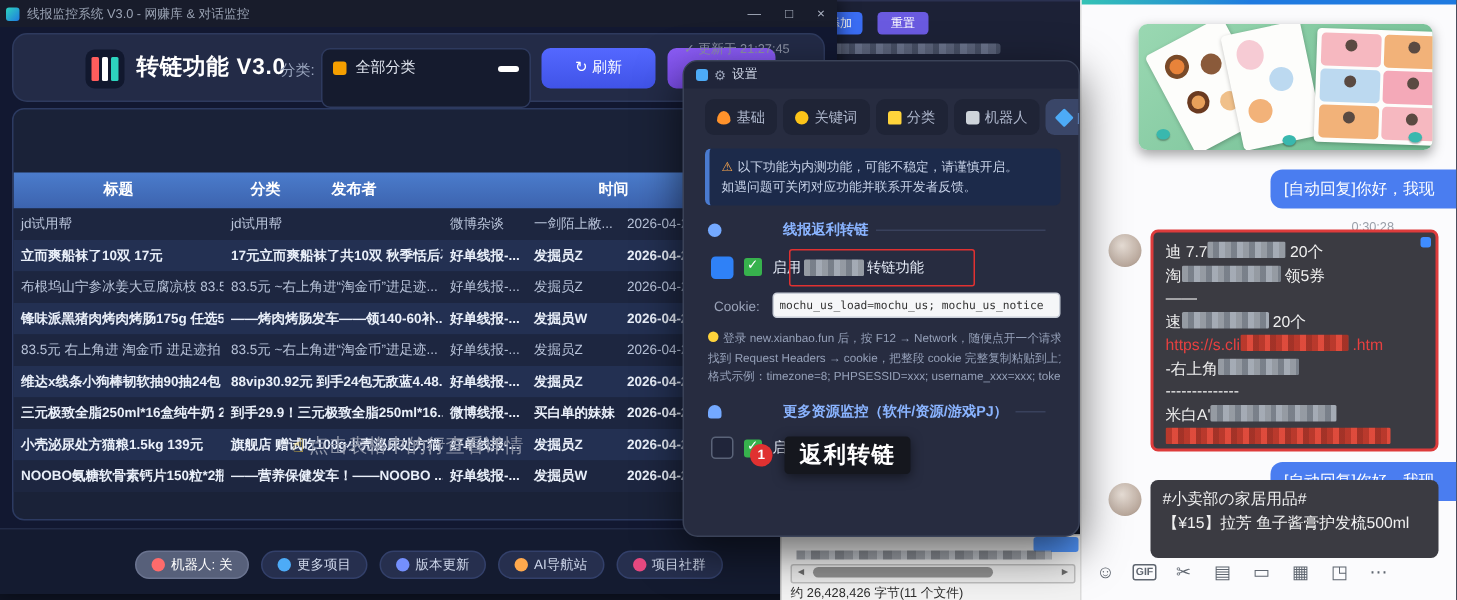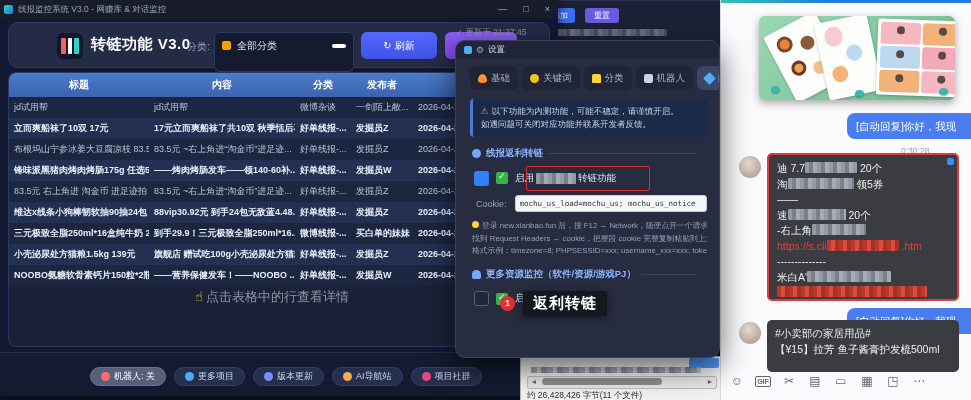--- a/index.html
+++ b/index.html
@@ -69,21 +69,21 @@
   .dropdown{position:absolute;left:205px;top:9px;width:140px;height:40px;background:#151b2e;border:1px solid #2e3a5e;border-radius:6px;box-sizing:border-box;color:#dfe4ee;font-size:10px;line-height:25px;}
   .dd-ico{position:absolute;left:7px;top:8px;width:9px;height:9px;border-radius:2px;background:#f59f00;}
   .dd-text{position:absolute;left:22px;}
   .dd-dash{position:absolute;right:7px;top:11px;width:14px;height:4px;border-radius:2px;background:#fff;}
   .btn{position:absolute;top:9px;height:27px;border-radius:6px;color:#fff;font-size:10px;line-height:27px;text-align:center;box-sizing:border-box;}
   .btn .bic{margin-right:3px;font-size:10px;}
   .btn.refresh{left:352px;width:76px;background:linear-gradient(180deg,#5468ff,#4053e8);}
   .btn.settings{left:436px;width:72px;background:linear-gradient(180deg,#8b5cf6,#7c4dea);}
   .updated{position:absolute;left:456px;top:27px;font-size:8.5px;color:#8d93a5;white-space:nowrap;}
   .tablebox{position:absolute;left:8px;top:72px;width:544px;height:275px;background:#1a2238;border:1px solid #2c3a61;border-radius:8px;box-sizing:border-box;overflow:hidden;}
-  .thead{display:flex;height:24px;background:linear-gradient(180deg,#4b7ccc,#3c63ae);color:#fff;font-size:10px;font-weight:bold;line-height:24px;text-align:center;}
+  .thead{display:flex;height:24px;background:linear-gradient(180deg,#4b7ccc,#3c63ae);color:#fff;font-size:10px;font-weight:bold;line-height:24px;text-align:center;margin-top:42px;}
   .trow{display:flex;height:21px;line-height:21px;font-size:9px;color:#b9c4da;background:#1d2640;}
   .trow.alt{background:#233052;}
   .trow.bold{font-weight:bold;color:#e9eff9;}
   .tc{padding:0 5px;box-sizing:border-box;white-space:nowrap;overflow:hidden;}
   .c-title{width:140px;} .c-content{width:146px;} .c-cat{width:56px;} .c-pub{width:62px;} .c-time{flex:1;}
   .hintline{position:absolute;left:0;top:288px;width:544px;text-align:center;font-size:13px;color:#8d93a5;}
   .hint-ic{color:#ffd43b;margin-right:3px;}
   .mw-footer{position:absolute;left:0;top:352px;width:558px;height:43px;background:#141b30;border-top:1px solid #222b47;}
   .pillrow{position:absolute;left:90px;top:14px;display:flex;gap:8px;}
   .pill{height:19px;border-radius:10px;background:#262f4e;border:1px solid #33406a;color:#cdd6ea;font-size:9px;line-height:17px;padding:0 10px;display:flex;align-items:center;gap:4px;box-sizing:border-box;white-space:nowrap;}
@@ -104,21 +104,21 @@
   .tic.flame-icon{background:#ff922b;border-radius:50% 50% 50% 50%/70% 70% 30% 30%;}
   .tic.key-icon{background:#fcc419;border-radius:50%;}
   .tic.folder-icon{background:#ffd43b;border-radius:2px 2px 1px 1px;}
   .tic.robot-icon{background:#ced4da;border-radius:2px;}
   .tic.pencil-icon{background:#4dabf7;transform:rotate(45deg);border-radius:1px;}
   .warnbox{margin:9px 12px 0 14px;background:#1c2a4a;border-left:3px solid #4a7bd0;border-radius:4px;padding:6px 8px;font-size:8.5px;color:#c9d4ea;line-height:13px;}
   .warn-ic{color:#ffa94d;margin-right:3px;}
   .secrow{display:flex;align-items:center;gap:5px;margin:10px 12px 0 16px;}
   .sec-ic{width:9px;height:9px;border-radius:50%;display:inline-block;}
   .sec-ic.link-icon{background:#74a9ff;} .sec-ic.person-icon{background:#74a9ff;border-radius:50% 50% 2px 2px;}
-  .sec-title{font-size:9.5px;font-weight:bold;color:#8ab4ff;white-space:nowrap;}
+  .sec-title{font-size:9.5px;font-weight:bold;color:#8ab4ff;white-space:nowrap;margin-left:36px;}
   .sec-line{flex:1;height:1px;background:#39415c;margin-right:10px;}
   .checkrow{position:relative;display:flex;align-items:center;gap:7px;margin:9px 12px 0 18px;height:18px;}
   .bluesq{width:15px;height:15px;border-radius:3px;background:#2f81f7;}
   .darksq{width:15px;height:15px;border-radius:3px;background:#20253a;border:1px solid #5a6378;box-sizing:border-box;}
   .greenchk{width:12px;height:12px;border-radius:2px;background:#37b24d;position:relative;}
   .greenchk:after{content:"✓";position:absolute;left:2px;top:-1px;color:#fff;font-size:9px;}
   .chk-text{font-size:9.5px;color:#e6ecf7;white-space:nowrap;display:flex;align-items:center;gap:2px;}
   .redrect{position:absolute;left:52px;top:-3px;width:122px;height:23px;border:1.5px solid #e03131;border-radius:2px;}
   .cookierow{display:flex;align-items:center;gap:8px;margin:8px 12px 0 20px;}
   .cookie-label{font-size:9px;color:#9aa3b8;}
@@ -188,22 +188,22 @@
     <div class="chat-time" style="left:180px;top:146px;">0:30:28</div>
 
     <div class="avatar" style="left:18px;top:156px;"></div>
     <div class="bubble-l redbox" style="left:46px;top:153px;width:192px;height:148px;">
       <div class="flagdot"></div>
       <div id="msg1">
           <div class="cline"><span>迪 7.7</span><span class="mosaic" style="width: 52px; margin-right: 3px;"></span><span>20个</span></div>
           <div class="cline"><span>淘</span><span class="mosaic" style="width: 66px; margin-right: 3px;"></span><span>领5券</span></div>
           <div class="cline"><span>——</span></div>
           <div class="cline"><span>速</span><span class="mosaic" style="width: 58px; margin-right: 3px;"></span><span>20个</span></div>
+          <div class="cline"><span class="red">https://s.cli</span><span class="mosaic redm" style="width: 72px; margin-right: 3px;"></span><span class="red">.htm</span></div>
           <div class="cline"><span>-右上角</span><span class="mosaic" style="width: 54px; margin-right: 3px;"></span></div>
-          <div class="cline"><span class="red">https://s.cli</span><span class="mosaic redm" style="width: 72px; margin-right: 3px;"></span><span class="red">.htm</span></div>
           <div class="cline"><span>--------------</span></div>
           <div class="cline"><span>米白A'</span><span class="mosaic" style="width: 84px; margin-right: 3px;"></span></div>
           <div class="cline"><span class="mosaic redm" style="width: 150px; margin-right: 3px;"></span></div>
         </div>
     </div>
 
     <div class="bubble-r" style="left:126px;top:308px;width:140px;border-top-right-radius:2px;">[自动回复]你好，我现</div>
 
     <div class="avatar" style="left:18px;top:322px;"></div>
     <div class="bubble-l" style="left:46px;top:320px;width:192px;height:52px;">
@@ -250,21 +250,20 @@
         <span class="dd-dash"></span>
       </div>
       <div class="btn refresh"><span class="bic">↻</span><span>刷新</span></div>
       <div class="btn settings"><span class="bic">⚙</span><span>设置</span></div>
     </div>
     <div class="updated"><span>✓</span> <span>更新于 21:27:45</span></div>
 
     <div class="tablebox">
       <div class="thead" id="thead">
           <div class="tc c-title">标题</div>
-          <div class="tc c-content">内容</div>
           <div class="tc c-cat">分类</div>
           <div class="tc c-pub">发布者</div>
           <div class="tc c-time">时间</div>
         </div>
       <div id="tbody">
           <div class="trow">
             <div class="tc c-title">jd试用帮</div>
             <div class="tc c-content">jd试用帮</div>
             <div class="tc c-cat">微博杂谈</div>
             <div class="tc c-pub">一剑陌上敝...</div>

